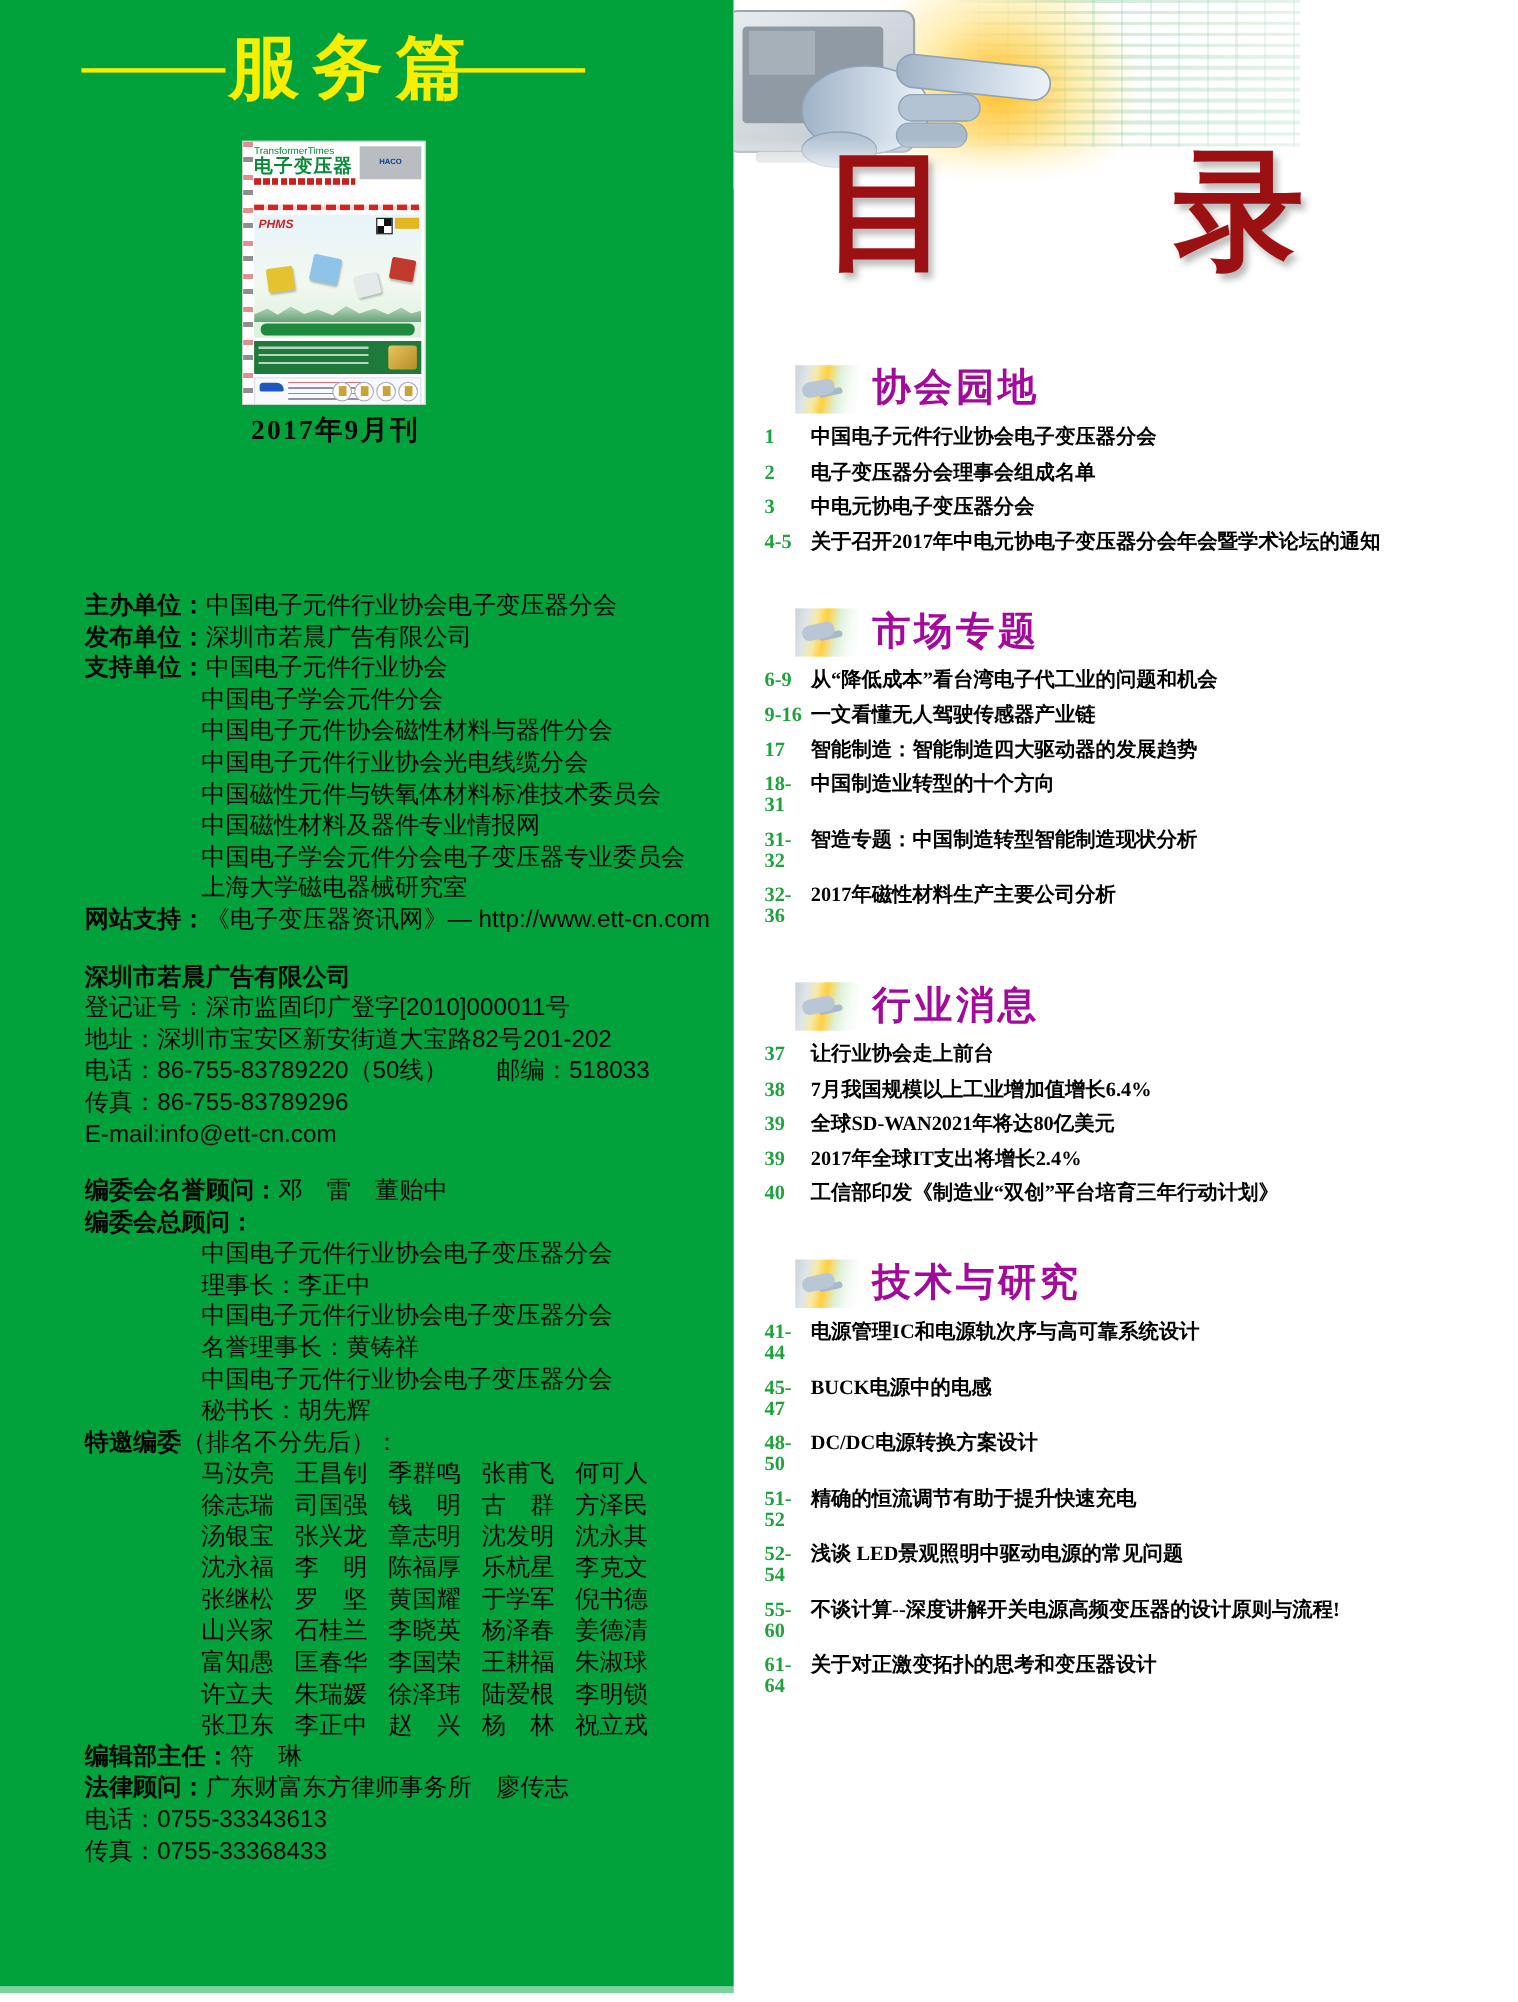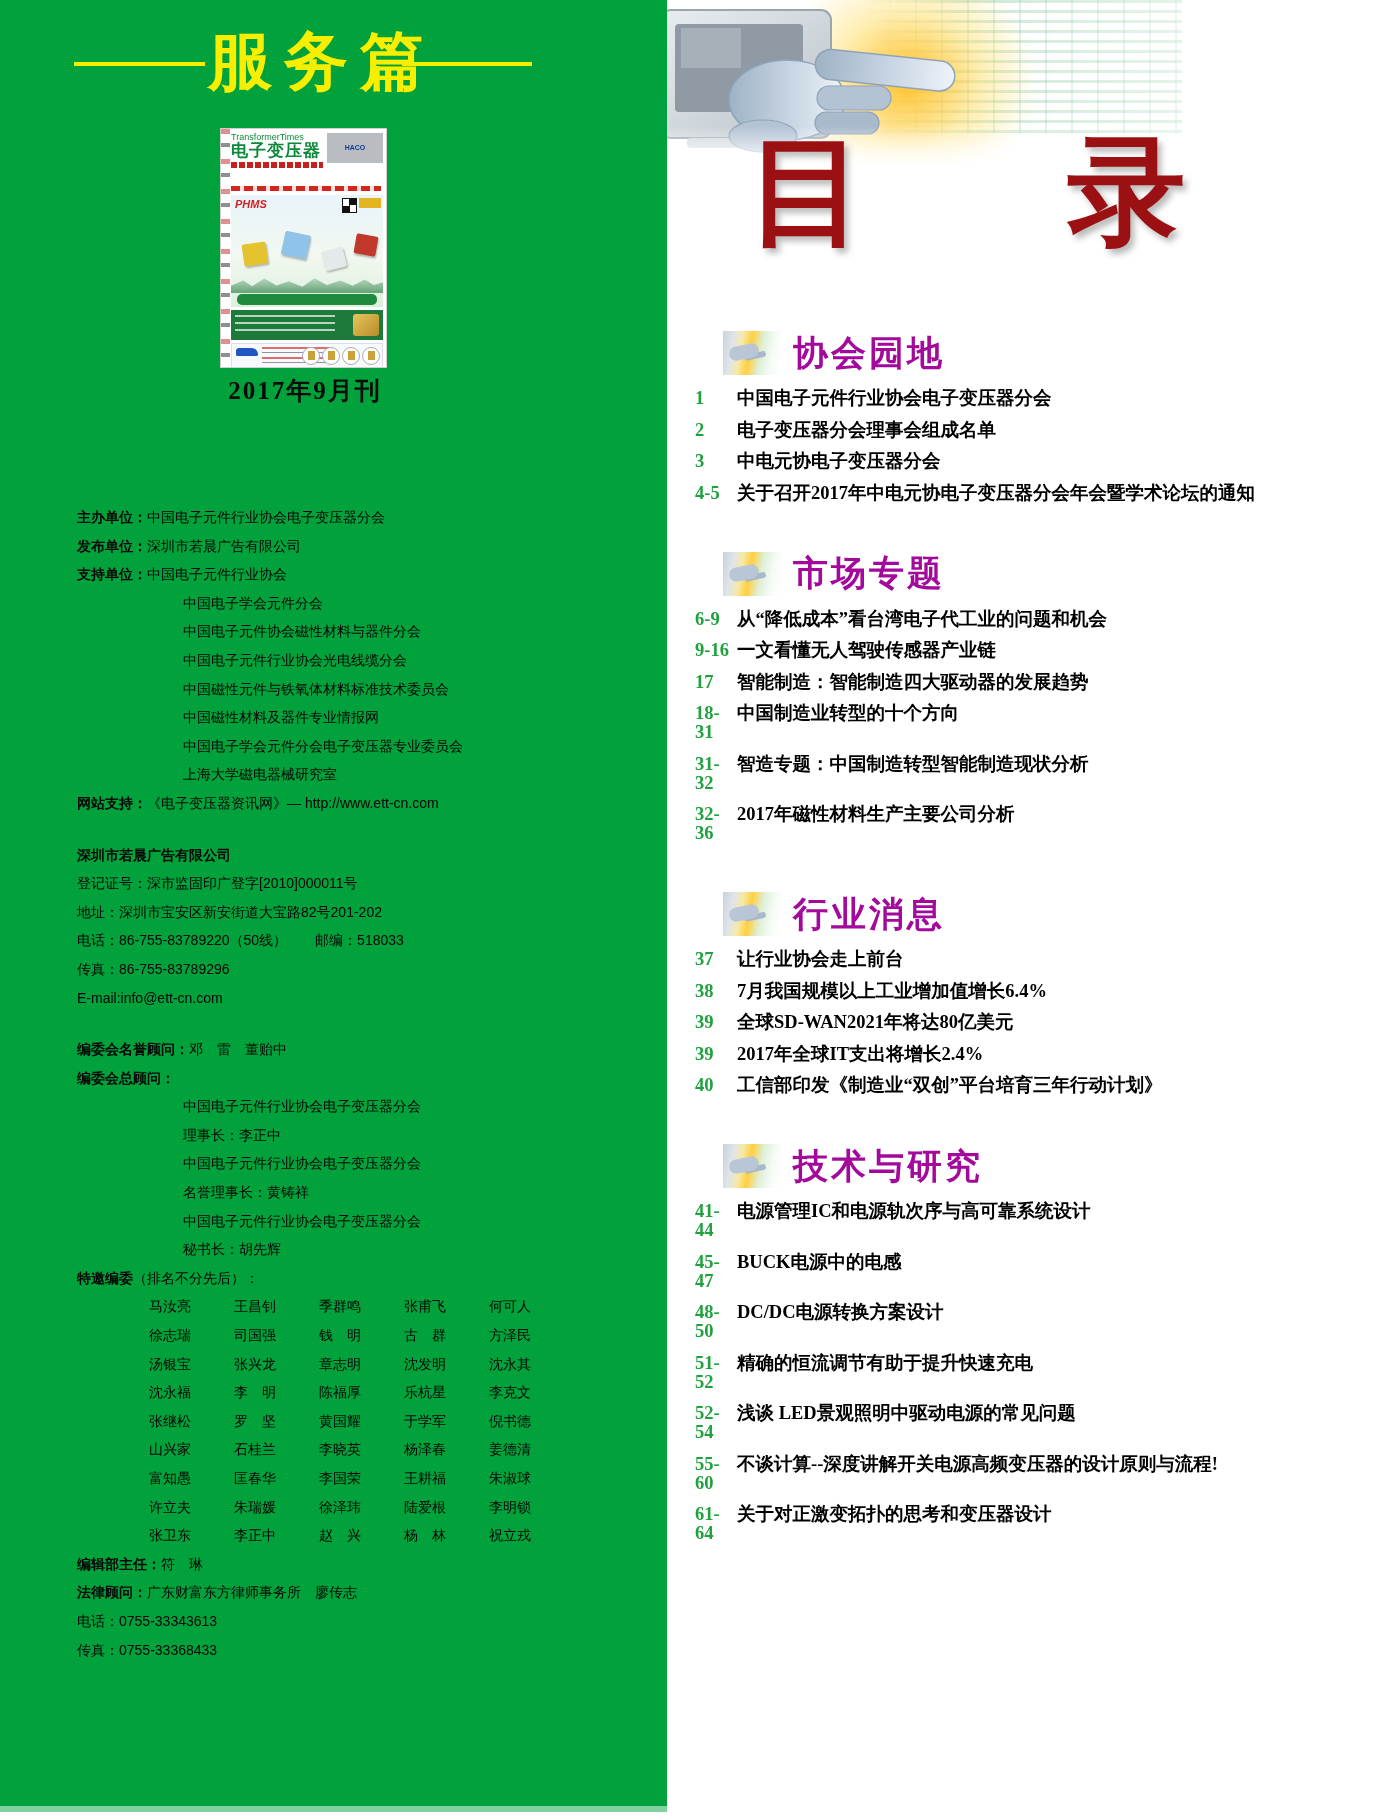--- a/index.html
+++ b/index.html
@@ -50,48 +50,48 @@
       linear-gradient(135deg,#e7c65c,#b88b2a);border-radius:3px;}
   .cov-ad{position:absolute;left:10px;top:214px;right:3px;height:24px;background:#f6fafd;border:1px solid #dde;}
   .cov-car{position:absolute;left:4px;top:4px;width:22px;height:8px;background:#1f56c0;border-radius:4px 8px 2px 2px;}
   .cov-adtxt{position:absolute;left:30px;top:3px;width:70px;height:17px;background:
       repeating-linear-gradient(180deg,#c33 0 1.5px,transparent 1.5px 5px,#667 5px 6.5px,transparent 6.5px 10px);opacity:.7;}
   .cov-circ{position:absolute;top:3px;width:16px;height:16px;border-radius:50%;background:#fff;border:1px solid #aab;}
   .cov-circ i{display:block;margin:3px auto;width:7px;height:9px;background:#c9a23a;}
   .issue-label{position:absolute;left:180px;top:374px;width:250px;text-align:center;
       font-family:"Liberation Serif",serif;font-weight:bold;font-size:25px;color:#0a0a0a;letter-spacing:2px;}
   
-  .info{position:absolute;left:77px;top:503px;width:578px;color:#050505;
-        font-size:14px;line-height:28.6px;}
+  .info{position:absolute;left:77px;top:536px;width:578px;color:#050505;
+        font-size:22px;line-height:28.6px;}
   .row{white-space:nowrap;}
   .row .lab{font-weight:bold;}
   .row.indent{padding-left:106px;}
   .row.gap{margin-top:23px;}
   .row.boldrow{font-weight:bold;}
-  .names{margin-left:72px;}
+  .names{margin-left:106px;}
   .names .nrow{display:flex;}
   .names .nrow span{width:85px;flex:0 0 85px;}
   
   .photo{position:absolute;left:667px;top:0;width:515px;height:172px;overflow:hidden;background:#fff;}
   .photo .circuits{position:absolute;right:0;top:0;width:62%;height:78%;
       background:repeating-linear-gradient(180deg,rgba(110,190,140,.35) 0 3px,transparent 3px 10px),
                  repeating-linear-gradient(90deg,rgba(60,160,120,.18) 0 2px,transparent 2px 26px);
       -webkit-mask-image:linear-gradient(90deg,transparent,#000 30%,rgba(0,0,0,.5));
               mask-image:linear-gradient(90deg,transparent,#000 30%,rgba(0,0,0,.5));}
   .photo .glow{position:absolute;left:110px;top:-40px;width:260px;height:240px;background:
       radial-gradient(ellipse at center,rgba(255,190,30,.95) 0%,rgba(255,225,120,.55) 40%,rgba(255,245,200,0) 70%);}
   .photo svg{position:absolute;left:0;top:0;}
   .photo .fade{position:absolute;left:0;bottom:0;width:100%;height:46px;
       background:linear-gradient(180deg,rgba(255,255,255,0),#fff 85%);}
   .toc-title{position:absolute;left:748px;top:128px;margin:0;font-family:"Liberation Serif",serif;
       font-weight:bold;font-size:118px;line-height:1.1;color:#9b1113;letter-spacing:86px;
       text-shadow:4px 5px 6px rgba(60,60,60,.35);white-space:nowrap;}
   .toc{position:absolute;left:695px;top:330px;width:665px;}
   .section + .section{margin-top:48px;}
-  .sec-head{display:flex;align-items:center;height:46px;padding-left:28px;}
+  .sec-head{display:flex;align-items:flex-end;height:46px;padding-left:28px;}
   .sec-icon{position:relative;width:58px;height:44px;flex:0 0 58px;overflow:hidden;background:
       linear-gradient(100deg,#c9d2da 0%,#dfe5ea 18%,#f6e9a8 32%,#ffcf3f 46%,#def0d9 64%,#f7fbf7 82%,#fff 100%);}
   .sec-icon:after{content:"";position:absolute;left:6px;top:14px;width:30px;height:14px;
       background:#b9c6d6;border-radius:7px;transform:rotate(-12deg);box-shadow:10px 6px 0 -4px #a9b8cb;}
   .sec-title{margin-left:12px;font-size:35px;font-weight:bold;color:#a30a9c;letter-spacing:3px;
       font-family:"Liberation Sans",sans-serif;}
   .items{margin-top:13px;}
   .item{display:flex;font-family:"Liberation Serif",serif;font-weight:bold;font-size:18.5px;
         line-height:19px;margin-bottom:12.5px;}
   .item .pg{flex:0 0 42px;color:#1fa23e;}

